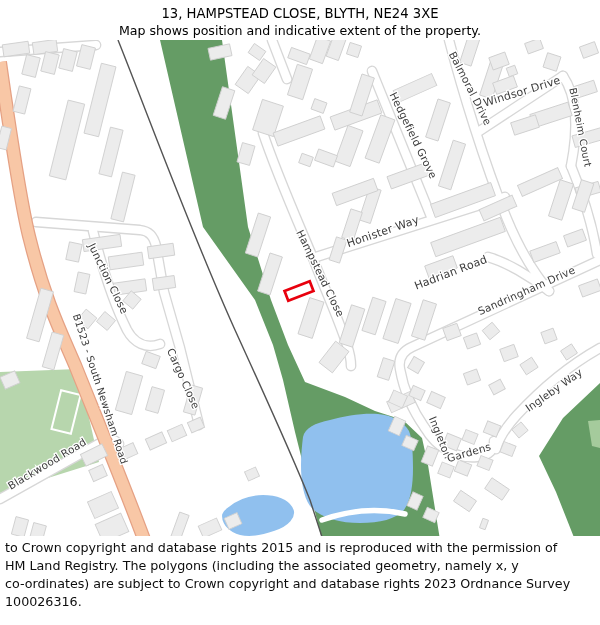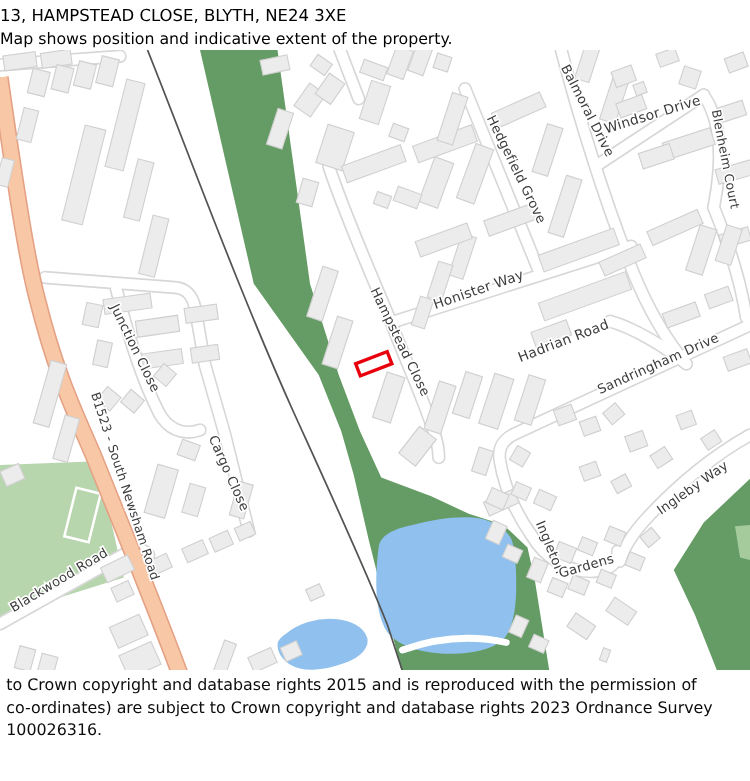--- a/index.html
+++ b/index.html
@@ -1,18 +1,18 @@
 <!DOCTYPE html>
 <html style="--plot-outline: #e8000d; --greenspace: #659c65; --field-green: #b7d6ad; --pale-green: #a5cb9c; --water: #90c0ee; --b-road-fill: #f8c7a6; --b-road-edge: #e5a184; --railway: #545454; --building-fill: #ececec; --building-edge: #d0d0d0; --road-casing: #d7d7d7; --road-fill: #ffffff; --label-text: #3c3c3c;"><head>
 <meta charset="utf-8">
 <style>
   html,body{margin:0;padding:0;background:#fff;}
   .page{position:relative;width:600px;height:625px;background:#fff;overflow:hidden;
         font-family:"DejaVu Sans","Liberation Sans",sans-serif;color:#000;}
-  .titlebar{position:absolute;top:0;left:0;width:600px;height:40px;text-align:left;background:#fff;}
+  .titlebar{position:absolute;top:0;left:0;width:600px;height:40px;text-align:center;background:#fff;}
   .title-line1{font-size:13.2px;padding-top:6px;color:#000;}
   .title-line2{font-size:12.6px;padding-top:2px;color:#000;}
   .map-wrap{position:absolute;top:40px;left:0;width:600px;height:497px;}
   .footer{position:absolute;top:536px;left:0;width:591px;background:#fff;
           padding:3px 4px 0 5px;font-size:12.7px;line-height:17.9px;color:#0d0d0d;}
   
   .map-bg{fill:#ffffff;}
   .field{fill:var(--field-green,#b7d6ad);}
   .field-goal{fill:none;stroke:#ffffff;stroke-width:2;}
   .greenband{fill:var(--greenspace,#659c65);}
@@ -252,17 +252,18 @@
       <text class="lbl" font-size="10.5" transform="translate(528,294) rotate(-24)">Sandringham Drive</text>
       <text class="lbl" font-size="10.5" transform="translate(556,393) rotate(-35)">Ingleby Way</text>
       <text class="lbl" font-size="10.5" transform="translate(437,439) rotate(68)">Ingleton</text>
       <text class="lbl" font-size="10.5" transform="translate(470,456) rotate(-16)">Gardens</text>
     </g>
   </svg>
   </div>
 
   <div class="footer">
     <div>to Crown copyright and database rights 2015 and is reproduced with the permission of</div>
+    <div>HM Land Registry. The polygons (including the associated geometry, namely x, y</div>
     <div>co-ordinates) are subject to Crown copyright and database rights 2023 Ordnance Survey</div>
     <div>100026316.</div>
   </div>
 
 </div>
 
 </body></html>

